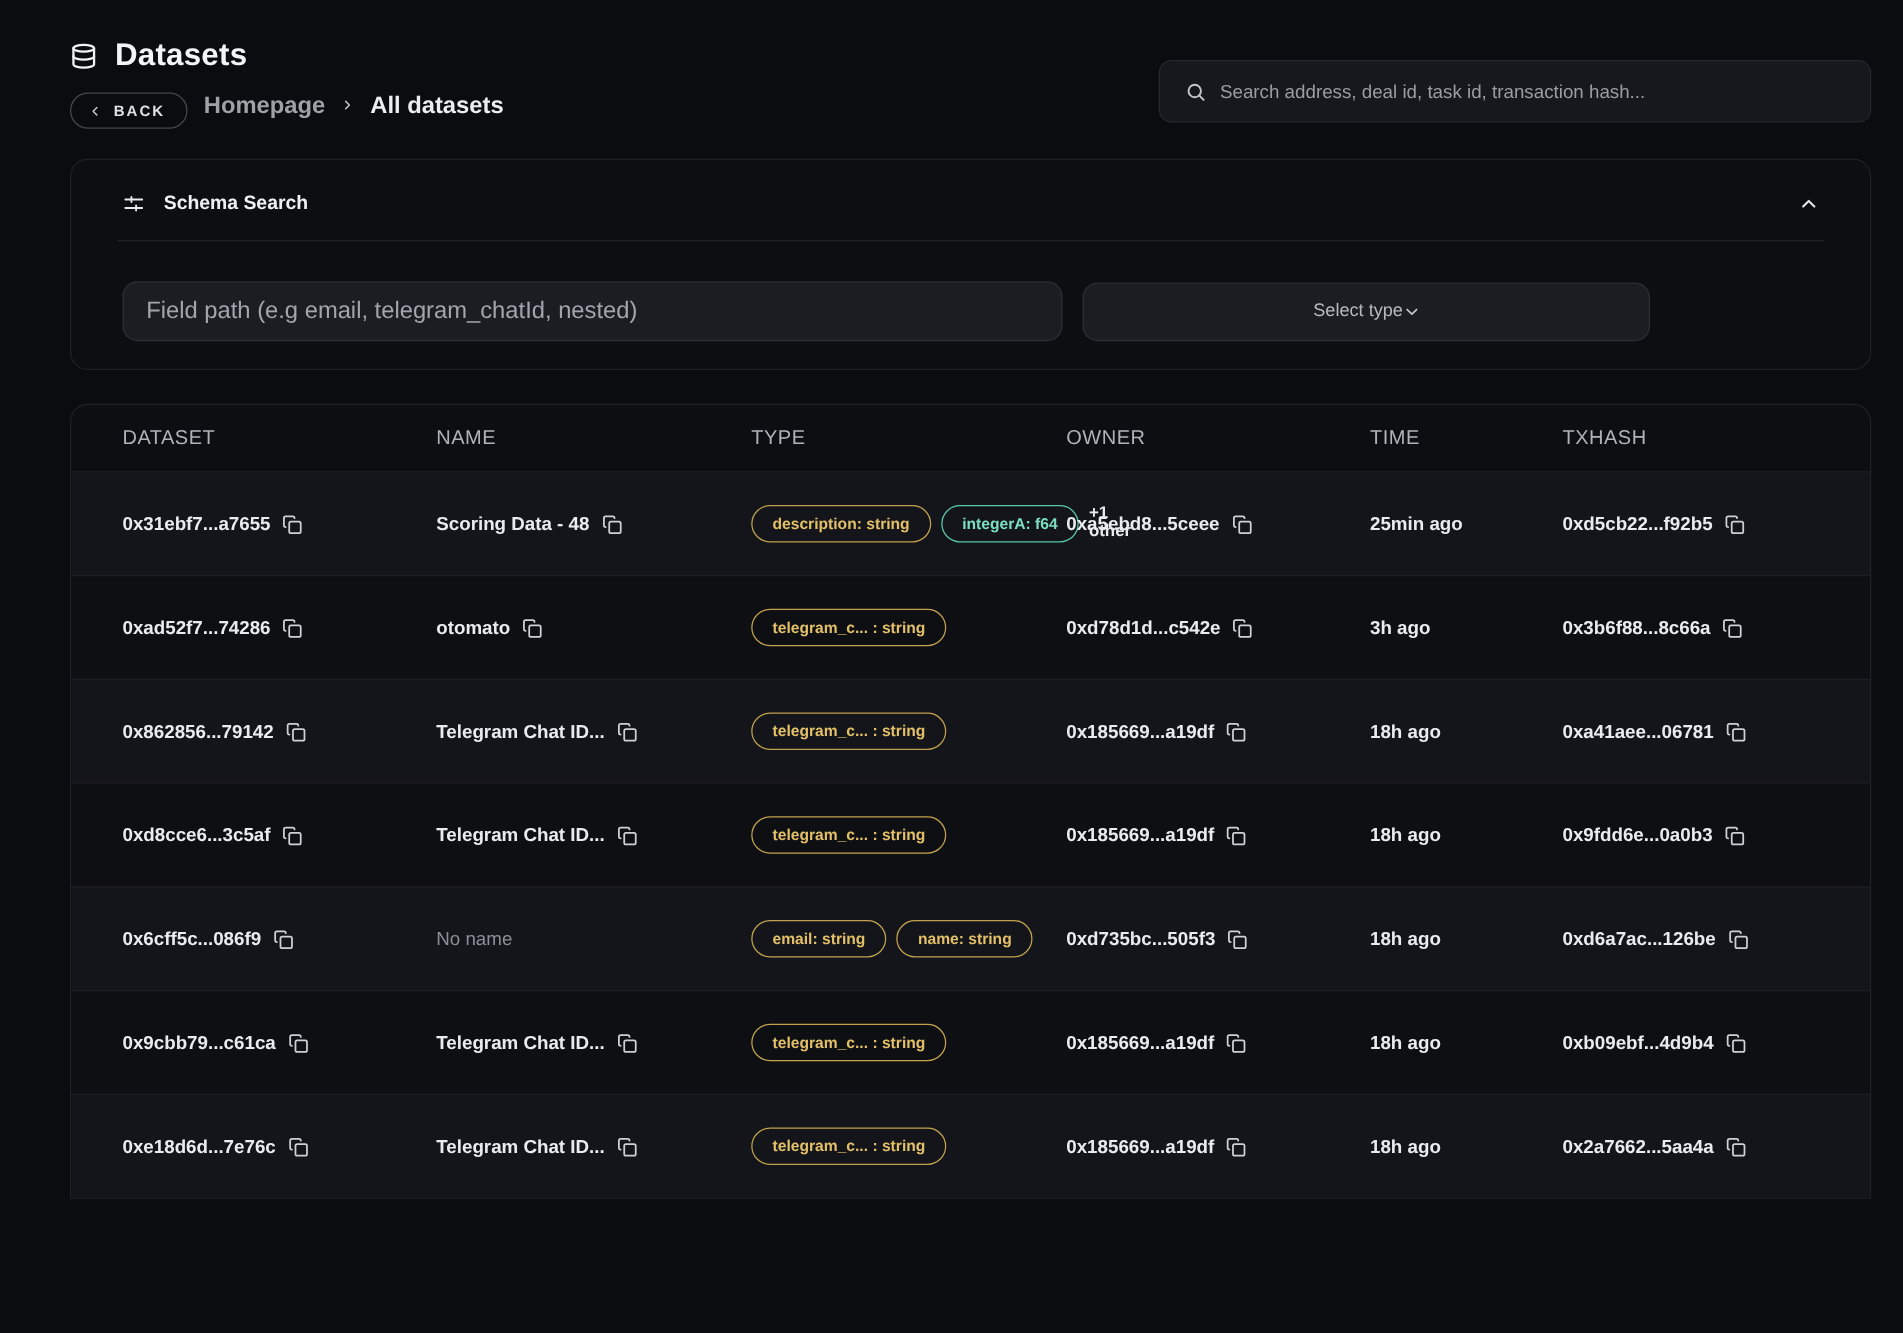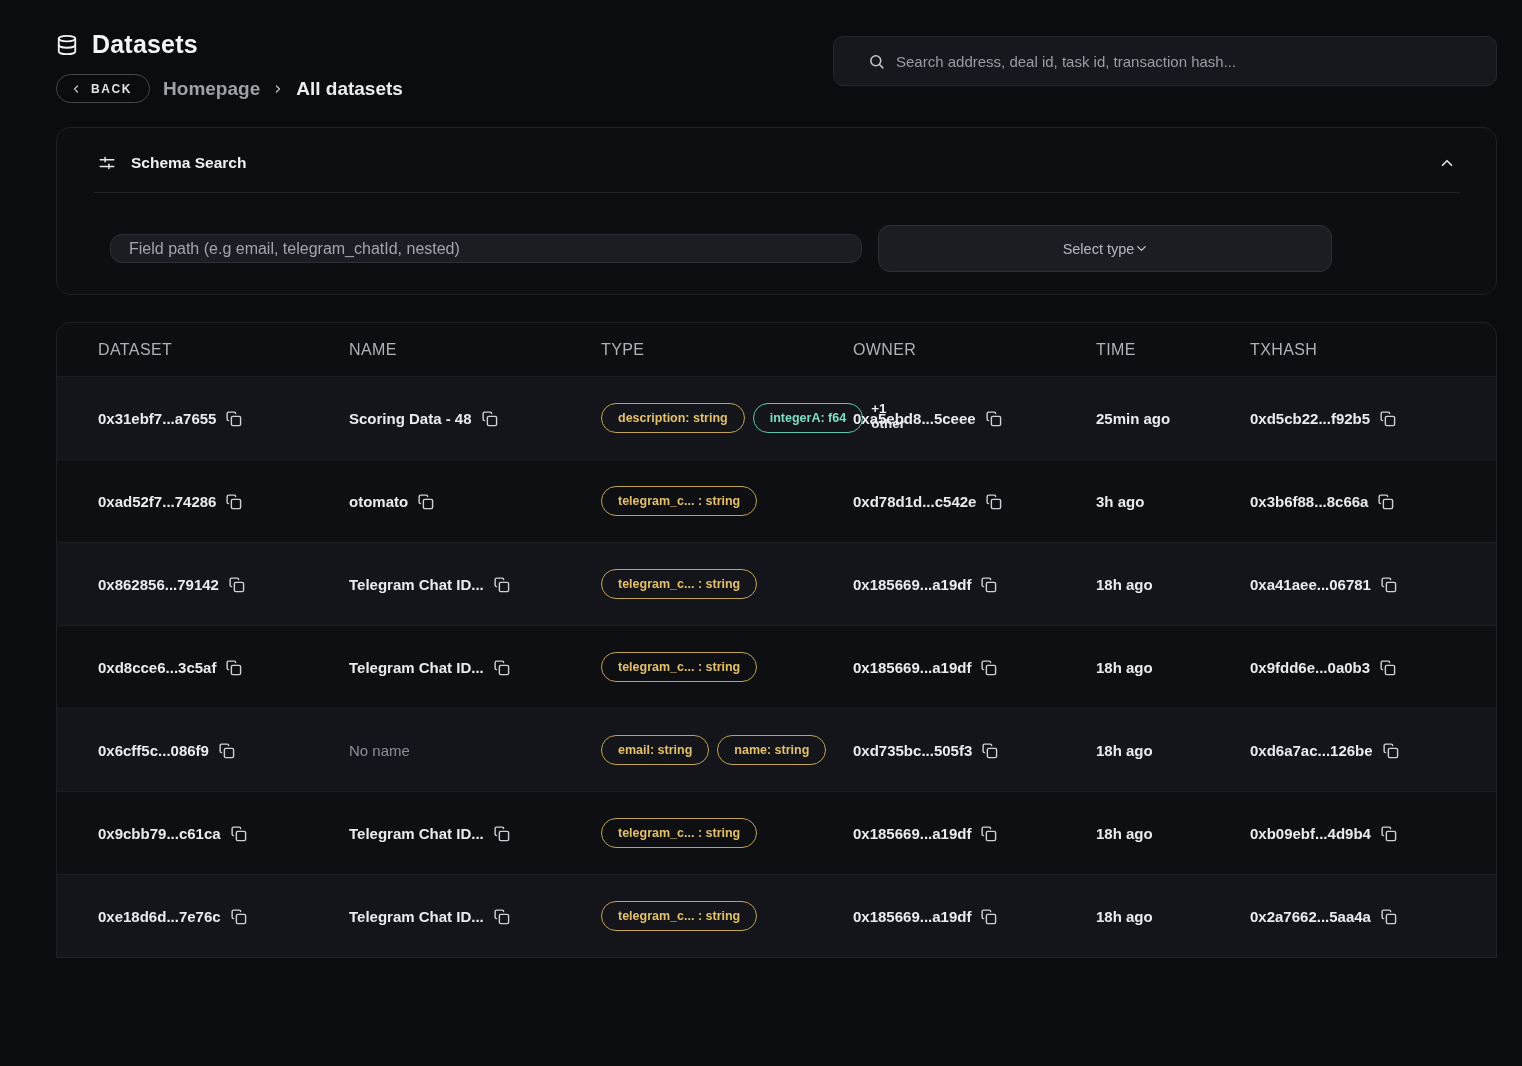--- a/index.html
+++ b/index.html
@@ -9,36 +9,36 @@
     font-family: "Liberation Sans", sans-serif;
     color: #ededef;
   }
   .page { padding: 30px 25px 0 56px; }
 
   
   .topbar { display: flex; justify-content: space-between; align-items: flex-start; }
   .title-row { display: flex; align-items: center; gap: 14px; }
   .title-row svg { width: 22px; height: 22px; stroke: #f2f2f4; }
   .page-title { font-size: 25px; font-weight: 800; letter-spacing: .2px; color: #f4f4f6; }
-  .nav-row { display: flex; align-items: center; gap: 13px; margin-top: 15px; }
+  .nav-row { display: flex; align-items: flex-start; gap: 13px; margin-top: 15px; }
   .back-btn {
     display: inline-flex; align-items: center; gap: 9px;
     height: 29px; padding: 0 17px 0 13px; border-radius: 999px;
     border: 1px solid #46474d; background: transparent;
     color: #dfe0e3; font-size: 12px; letter-spacing: 1.6px; font-weight: 600;
     cursor: pointer; font-family: inherit;
   }
   .back-btn svg, .crumb-sep svg { width: 12px; height: 12px; stroke: #c7c8cc; }
   .breadcrumb { display: flex; align-items: center; gap: 12px; font-size: 19px; }
   .crumb-home { color: #9fa1a8; font-weight: 700; }
   .crumb-current { color: #ecedef; font-weight: 700; }
   .search-box {
-    width: 664px; height: 50px; margin-top: 6px;
+    width: 570px; height: 50px; margin-top: 18px;
     background: #17181d; border: 1px solid #26272d; border-radius: 10px;
-    display: flex; align-items: center; gap: 11px; padding: 0 34px;
+    display: flex; align-items: center; gap: 11px; padding: 0 20px;
   }
   .search-box svg { width: 17px; height: 17px; stroke: #c5c6cb; flex: none; }
   .search-box input {
     background: transparent; border: none; outline: none; width: 100%;
     font-size: 15px; color: #e8e9ec; font-family: inherit;
   }
   .search-box input::placeholder { color: #9b9da4; }
 
   
   .schema-card {
@@ -50,23 +50,23 @@
     padding: 26px 40px 20px 41px;
   }
   .schema-head-left { display: flex; align-items: center; gap: 15px; text-align: center; }
   .schema-head-left svg { width: 18px; height: 18px; stroke: #e9eaec; }
   .schema-title { font-size: 15.5px; font-weight: 700; color: #f0f1f3; }
   .collapse-btn { background: none; border: none; cursor: pointer; display: flex; }
   .collapse-btn svg { width: 18px; height: 18px; stroke: #e4e5e8; }
   .schema-divider { height: 1px; background: #212227; margin: 0 36px 0 37px; }
   .schema-controls { display: flex; align-items: center; gap: 16px; padding: 32px 36px 22px 41px; }
   .field-input {
-    width: 752px; height: 29px; border-radius: 12px;
+    width: 752px; height: 48px; border-radius: 12px;
     background: #1c1d23; border: 1px solid #2e2f36;
-    padding: 0 18px; font-size: 16px; color: #e6e7ea; outline: none; font-family: inherit; margin-left: 12px;
+    padding: 0 18px; font-size: 19px; color: #e6e7ea; outline: none; font-family: inherit;
   }
   .field-input::placeholder { color: #a3a5ac; }
   .type-select {
     width: 454px; height: 47px; border-radius: 12px;
     background: #1c1d23; border: 1px solid #2e2f36;
     display: flex; align-items: center; justify-content: center;
     padding: 0 16px 0 18px; font-size: 14.5px; color: #b7b9c0; cursor: pointer;
   }
   .type-select svg { width: 15px; height: 15px; stroke: #c3c4c9; }
   .add-filter-btn {

